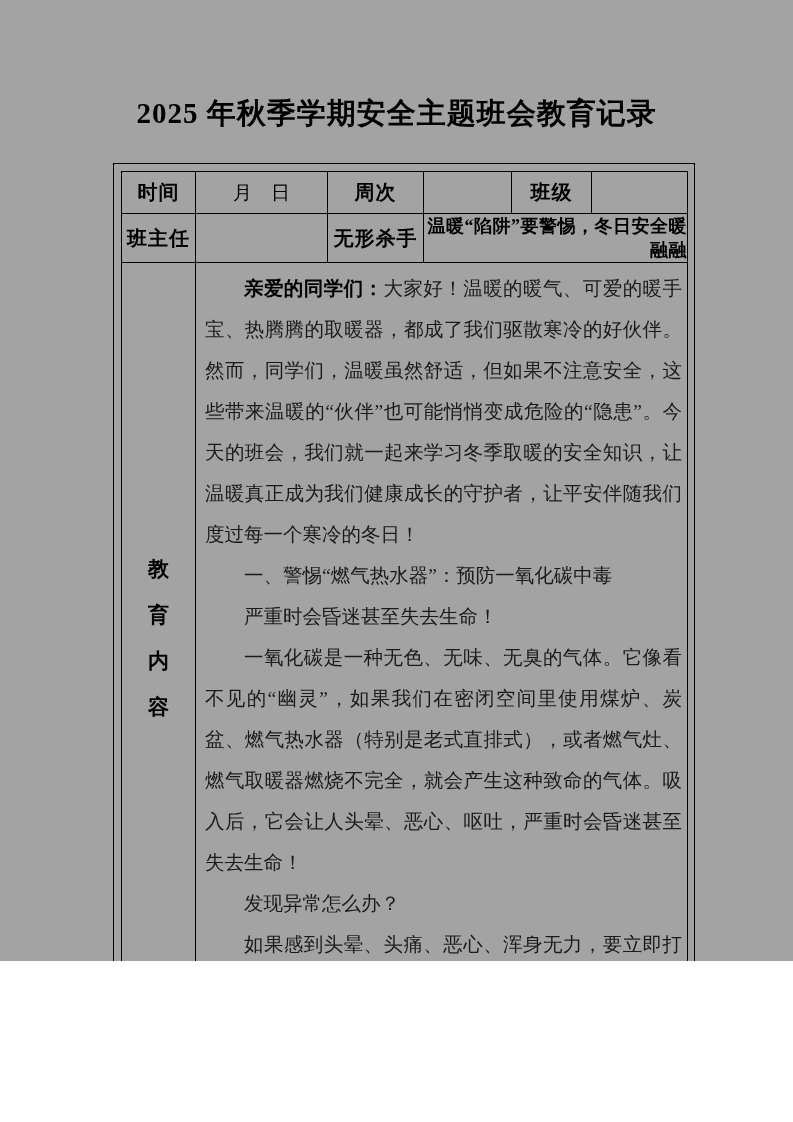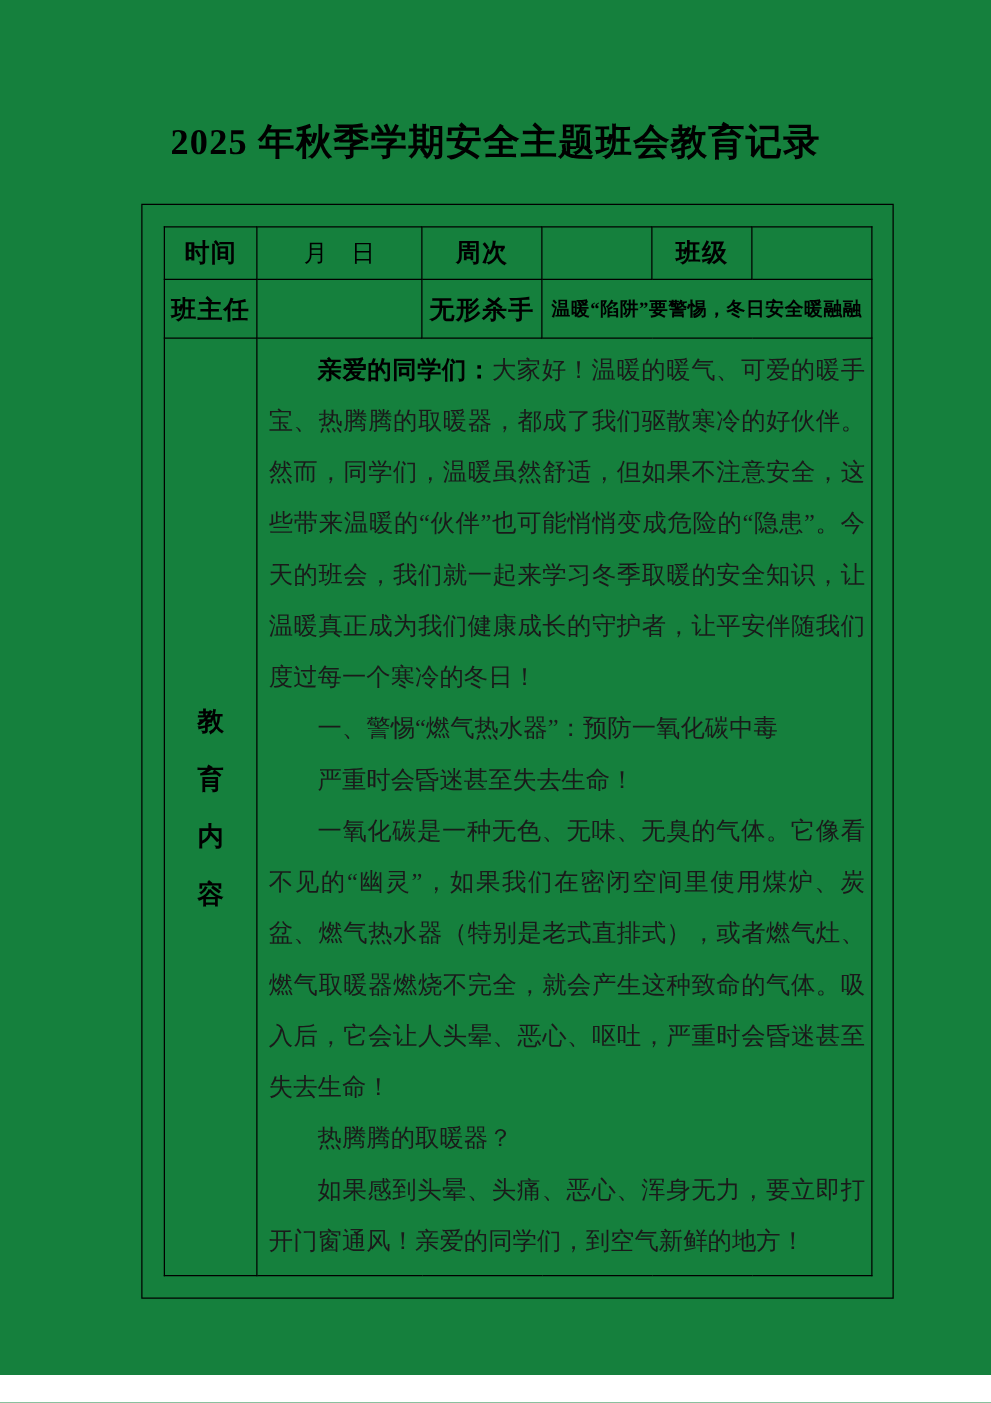--- a/index.html
+++ b/index.html
@@ -1,20 +1,20 @@
 <!DOCTYPE html>
 <html><head>
 <meta charset="utf-8">
 <style>
   html, body { margin: 0; padding: 0; background: #ffffff; }
   .page {
     position: relative;
     width: 793px;
-    height: 1100px;
-    background: #15803d;
+    height: 961px;
+    background: #a3a3a3;
     font-family: "Liberation Serif", "DejaVu Serif", serif;
     color: #000000;
     overflow: hidden;
   }
   .doc-title {
     position: absolute;
     top: 94px;
     left: 0;
     width: 100%;
     margin: 0;
@@ -23,21 +23,21 @@
     font-weight: bold;
     letter-spacing: 1px;
     white-space: nowrap;
   }
   .table-wrap {
     position: absolute;
     left: 113px;
     top: 163px;
     width: 566px;
     border: 1.5px solid #000;
-    padding: 17px;
+    padding: 7px;
   }
   table.record {
     border-collapse: collapse;
     table-layout: fixed;
     width: 100%;
   }
   table.record td {
     border: 1px solid #000;
     padding: 0;
     box-sizing: border-box;
@@ -54,22 +54,22 @@
     letter-spacing: 1px;
   }
   td.val {
     font-size: 19px;
     text-align: center;
     vertical-align: middle;
     margin-top: 41px;
   }
   td.topic {
     font-weight: bold;
-    font-size: 15px;
-    text-align: center;
+    font-size: 18px;
+    text-align: right;
     vertical-align: middle;
     padding-left: 9px;
     letter-spacing: 0.5px;
   }
   td.vlabel {
     font-weight: bold;
     font-size: 21px;
     text-align: center;
     vertical-align: middle;
   }
@@ -134,21 +134,21 @@
               <span class="vchar">内</span>
               <span class="vchar">容</span>
             </span>
           </td>
           <td class="content" colspan="5">
             <div class="content-inner">
               <p><span class="lead">亲爱的同学们：</span><span>大家好！温暖的暖气、可爱的暖手宝、热腾腾的取暖器，都成了我们驱散寒冷的好伙伴。然而，同学们，温暖虽然舒适，但如果不注意安全，这些带来温暖的“伙伴”也可能悄悄变成危险的“隐患”。今天的班会，我们就一起来学习冬季取暖的安全知识，让温暖真正成为我们健康成长的守护者，让平安伴随我们度过每一个寒冷的冬日！</span></p>
               <p>一、警惕“燃气热水器”：预防一氧化碳中毒</p>
               <p>严重时会昏迷甚至失去生命！</p>
               <p>一氧化碳是一种无色、无味、无臭的气体。它像看不见的“幽灵”，如果我们在密闭空间里使用煤炉、炭盆、燃气热水器（特别是老式直排式），或者燃气灶、燃气取暖器燃烧不完全，就会产生这种致命的气体。吸入后，它会让人头晕、恶心、呕吐，严重时会昏迷甚至失去生命！</p>
-              <p>热腾腾的取暖器？</p>
+              <p>发现异常怎么办？</p>
               <p>如果感到头晕、头痛、恶心、浑身无力，要立即打开门窗通风！亲爱的同学们，到空气新鲜的地方！</p>
               <p>尽快告诉大人或老师，情况严重时（如有人昏迷），立</p>
             </div>
           </td>
         </tr>
       </tbody>
     </table>
   </div>
 
 </div>

